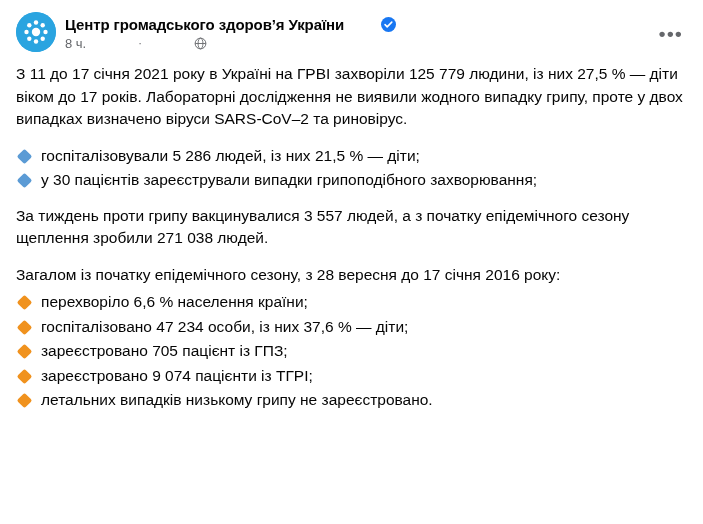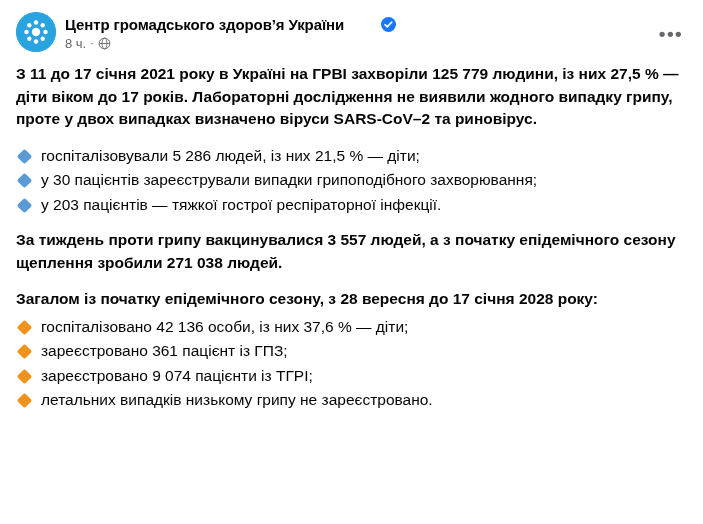--- a/index.html
+++ b/index.html
@@ -62,20 +62,21 @@
     width: 15px;
     height: 15px;
     display: inline-block;
   }
   .meta-row {
     display: flex;
     align-items: center;
     margin-top: 3px;
     color: #65676b;
     font-size: 13px;
+    gap: 48px;
   }
   .meta-dot {
     margin: 0 4px;
     font-size: 11px;
     line-height: 11px;
   }
   .globe {
     width: 13px;
     height: 13px;
     display: inline-block;
@@ -97,21 +98,20 @@
     cursor: pointer;
   }
   
   .post-body {
     font-size: 15.5px;
     line-height: 22.5px;
     color: #050505;
   }
   .para {
     margin: 0 0 5px 0;
-    font-weight: bold;
   }
   .para.spaced { margin-bottom: 14px; }
   ul.bullets {
     list-style: none;
     margin: 0 0 13px 0;
     padding: 0;
   }
   ul.bullets li {
     display: flex;
     align-items: flex-start;
@@ -186,39 +186,39 @@
 
     <ul class="bullets">
       <li>
         <span class="bullet blue"></span>
         <span class="li-text">госпіталізовували 5 286 людей, із них 21,5 % — діти;</span>
       </li>
       <li>
         <span class="bullet blue"></span>
         <span class="li-text">у 30 пацієнтів зареєстрували випадки грипоподібного захворювання;</span>
       </li>
-      <li>
-        <span class="bullet blue"></span>
-        <span class="li-text">у 203 пацієнтів — тяжкої гострої респіраторної інфекції.</span>
-      </li>
     </ul>
 
 
     <p class="para spaced">За тиждень проти грипу вакцинувалися 3 557 людей, а з початку епідемічного сезону щеплення зробили 271 038 людей.</p>
 
-    <p class="para">Загалом із початку епідемічного сезону, з 28 вересня до 17 січня 2028 року:</p>
+    <p class="para">Загалом із початку епідемічного сезону, з 28 вересня до 17 січня 2016 року:</p>
 
     <ul class="bullets">
       <li>
         <span class="bullet orange"></span>
-        <span class="li-text">госпіталізовано 42 136 особи, із них 37,6 % — діти;</span>
-      </li>
-      <li>
-        <span class="bullet orange"></span>
-        <span class="li-text">зареєстровано 361 пацієнт із ГПЗ;</span>
+        <span class="li-text">перехворіло 6,6 % населення країни;</span>
+      </li>
+      <li>
+        <span class="bullet orange"></span>
+        <span class="li-text">госпіталізовано 47 234 особи, із них 37,6 % — діти;</span>
+      </li>
+      <li>
+        <span class="bullet orange"></span>
+        <span class="li-text">зареєстровано 705 пацієнт із ГПЗ;</span>
       </li>
       <li>
         <span class="bullet orange"></span>
         <span class="li-text">зареєстровано 9 074 пацієнти із ТГРІ;</span>
       </li>
       <li>
         <span class="bullet orange"></span>
         <span class="li-text">летальних випадків низькому грипу не зареєстровано.</span>
       </li>
     </ul>

